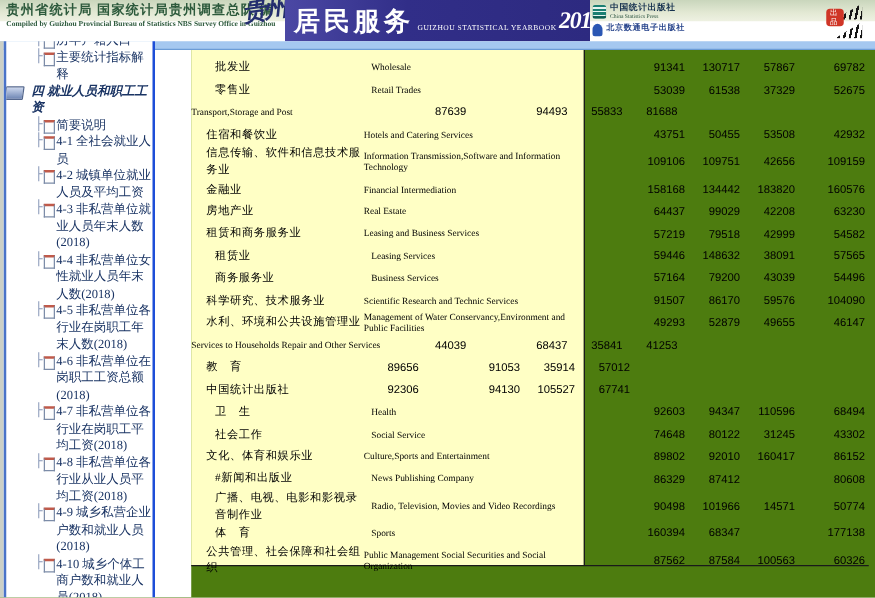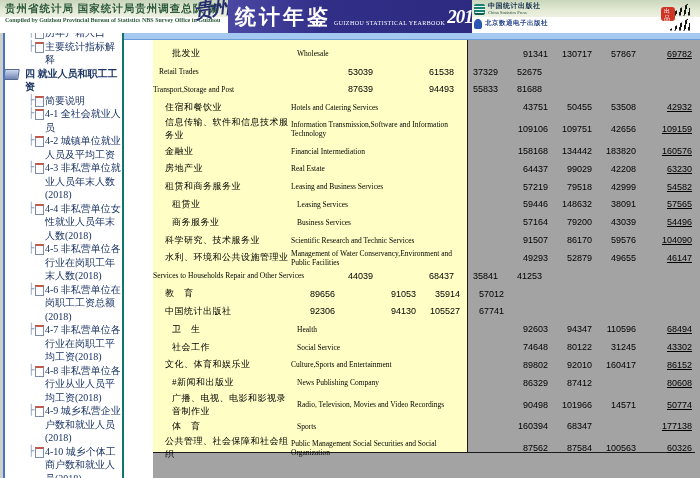--- a/index.html
+++ b/index.html
@@ -39,61 +39,61 @@
     clip-path:polygon(0 100%,100% 0,100% 100%);}
   .badge{position:absolute;right:25px;top:7px;width:14px;height:14px;background:#cf3526;
     border-radius:3px;color:#fff;font-size:6px;line-height:7px;text-align:center;
     padding-top:1px;box-sizing:border-box;letter-spacing:2px;z-index:3;}
   
   .bluebar{position:absolute;left:0;top:33px;width:700px;height:7px;
     background:#a5c8f0;border-bottom:1px solid #6c9cd6;box-sizing:border-box;}
   
   .gutter{position:absolute;left:0;top:33px;width:3px;height:445px;background:#ccd0c6;}
   .sidebar{position:absolute;left:3px;top:33px;width:121px;height:445px;background:#ffffff;
-    border-left:2px solid #4a73c8;border-right:2px solid #0f766e;box-sizing:border-box;
+    border-left:2px solid #4a73c8;border-right:2px solid #1d4ed8;box-sizing:border-box;
     overflow:hidden;color:#1a3464;font-size:10px;line-height:13.5px;}
   .titem{position:relative;padding-left:40px;padding-right:1px;cursor:default;}
   .titem.clip-top{margin-top:-7px;}
   .tconn{position:absolute;left:23px;top:-1px;color:#8898b8;font-size:10px;font-family:"DejaVu Sans Mono",monospace;}
   .doc{position:absolute;left:30px;top:2px;width:7px;height:8px;background:#fdfdfd;
     border:1px solid #7c8ca8;border-top:2px solid #c05a4a;box-sizing:content-box;}
   .fold{position:absolute;left:-1px;top:2px;width:13px;height:9px;
     background:linear-gradient(180deg,#cdd8ee,#6e86b4);border:1px solid #55688e;
     transform:skewX(-8deg);border-radius:1px;}
-  .titem.folder{padding-left:20px;font-weight:bold;}
+  .titem.folder{padding-left:20px;font-weight:bold;font-style:italic;}
   .titem:not(.folder) .fold{display:none;}
   
-  .main{position:absolute;left:153px;top:40px;width:547px;height:438px;background:#a3a3a3;}
+  .main{position:absolute;left:153px;top:40px;width:547px;height:438px;background:#4d7c0f;}
   .yellow{position:absolute;left:0;top:0;width:314px;height:412px;background:#ffffc5;}
   .vline{position:absolute;left:314px;top:0;width:1px;height:412px;background:#1a1a1a;}
   .hline{position:absolute;left:0;top:412px;width:542px;height:1px;background:#1a1a1a;}
   .rows{position:absolute;left:0;top:5px;width:547px;}
   .trow{display:flex;align-items:center;min-height:17.8px;}
   .c-cn{width:126px;padding-left:12px;font-size:9px;color:#000;letter-spacing:.5px;flex:none;}
   .trow.sub .c-cn{padding-left:19px;width:119px;}
   .c-en{width:176px;font-size:7.5px;line-height:9px;color:#000;flex:none;box-sizing:border-box;padding-right:14px;}
   .trow.sub .c-en{padding-left:6px;padding-right:8px;}
   .c-num{width:44px;text-align:right;font-family:"Liberation Sans","DejaVu Sans",sans-serif;
     font-size:9px;color:#000;flex:none;}
   .trow .c-num:nth-child(3){margin-left:37px;}
-  .trow .c-num:nth-child(6){width:56px;text-decoration:underline;}
+  .trow .c-num:nth-child(6){width:56px;}
 </style>
 </head>
 <body>
 
 <div class="page">
 
   <div class="header">
     <div class="compiler">
       <div class="compiler-cn">贵州省统计局 国家统计局贵州调查总队 编</div>
       <div class="compiler-en">Compiled by Guizhou Provincial Bureau of Statistics NBS Survey Office in Guizhou</div>
     </div>
     <div class="script">贵州</div>
     <div class="banner">
-      <span class="banner-t">统计年鉴</span>
+      <span class="banner-t">居民服务</span>
       <span class="banner-sub">GUIZHOU STATISTICAL YEARBOOK</span>
       <span class="banner-year">2019</span>
     </div>
     <div class="logos">
 
     <div class="logo-row csp">
           <span class="sq"></span>
           <span class="ltxt">
             <span class="lcn">中国统计出版社</span>
             <span class="len">China Statistics Press</span>
@@ -211,20 +211,21 @@
 
     <div class="trow sub">
           <div class="c-cn">批发业</div>
           <div class="c-en">Wholesale</div>
           <div class="c-num">91341</div>
           <div class="c-num">130717</div>
           <div class="c-num">57867</div>
           <div class="c-num">69782</div>
         </div>
         <div class="trow sub">
+          <div class="c-cn">零售业</div>
           <div class="c-en">Retail Trades</div>
           <div class="c-num">53039</div>
           <div class="c-num">61538</div>
           <div class="c-num">37329</div>
           <div class="c-num">52675</div>
         </div>
         <div class="trow">
           <div class="c-en">Transport,Storage and Post</div>
           <div class="c-num">87639</div>
           <div class="c-num">94493</div>

